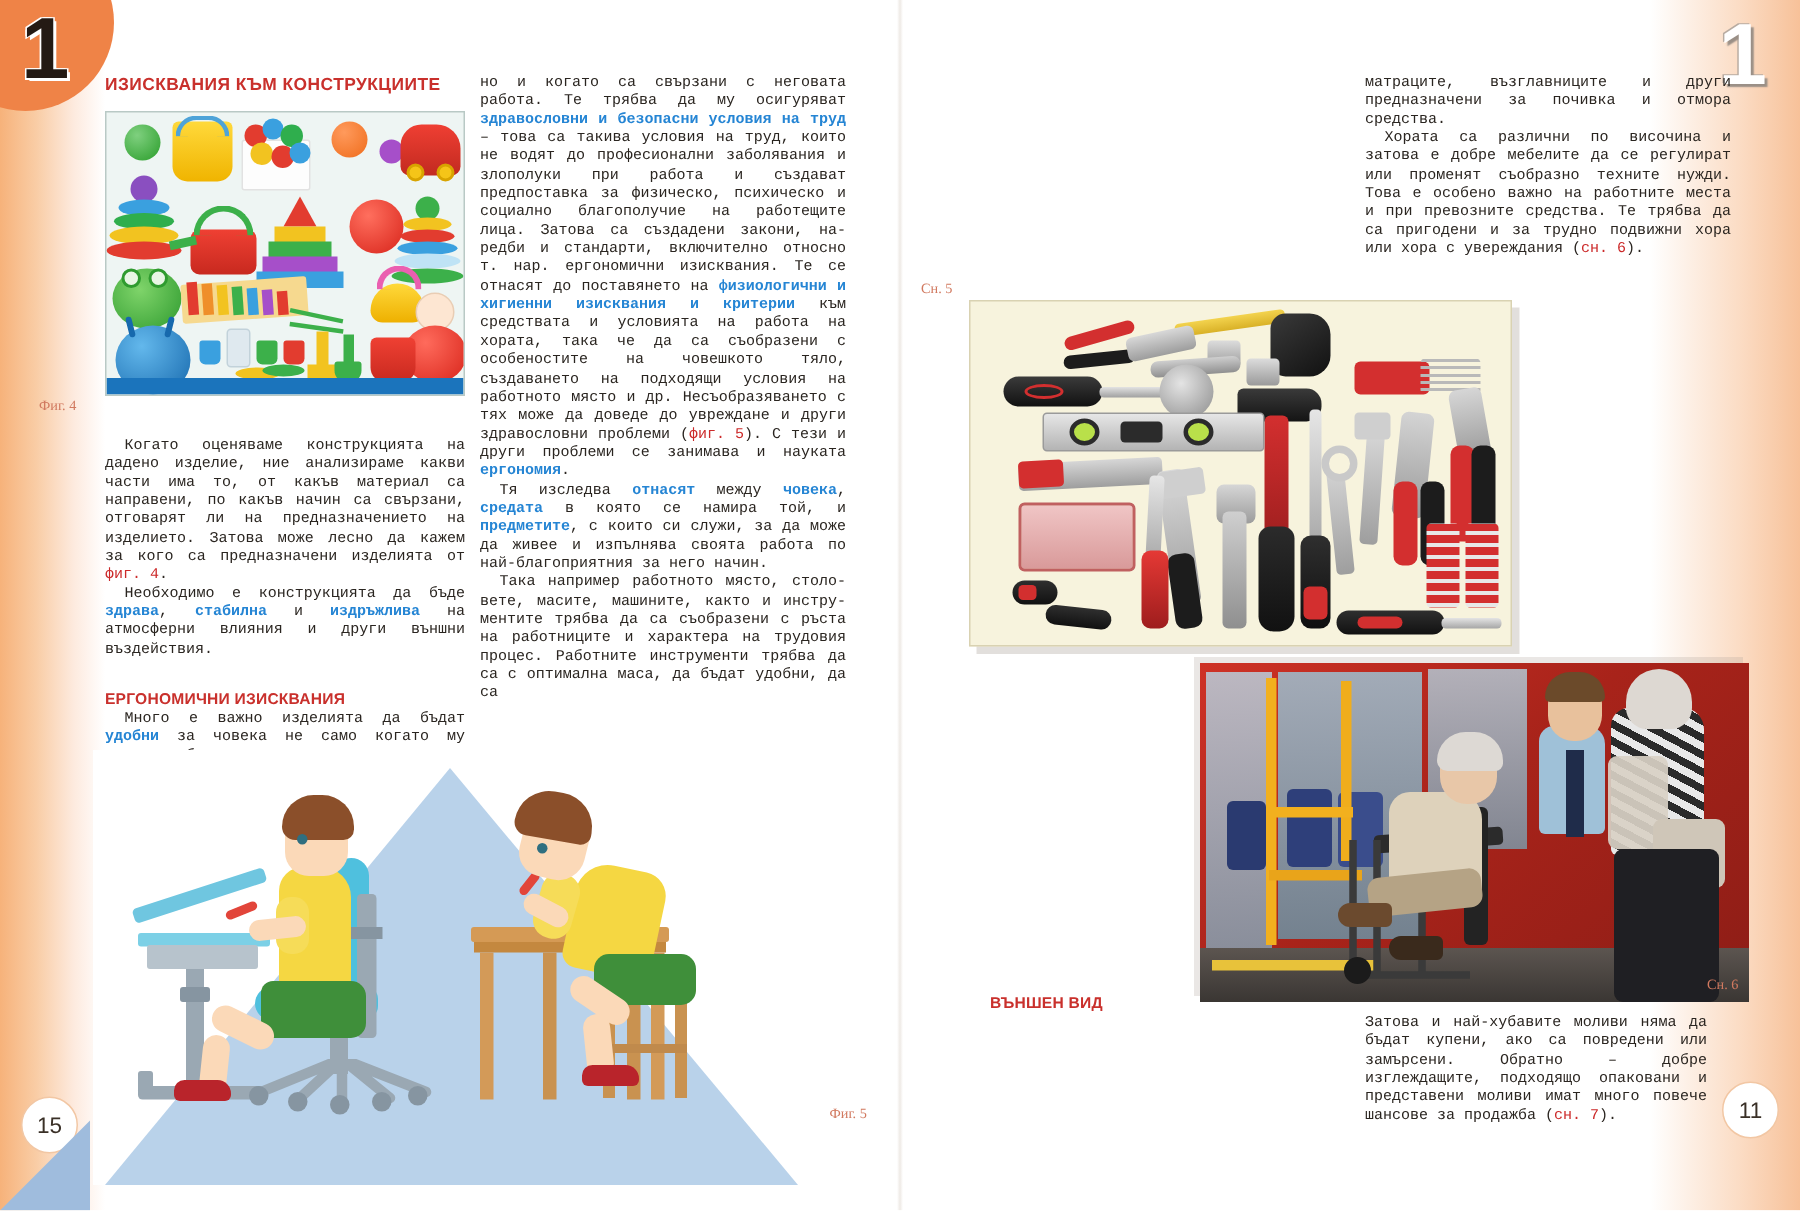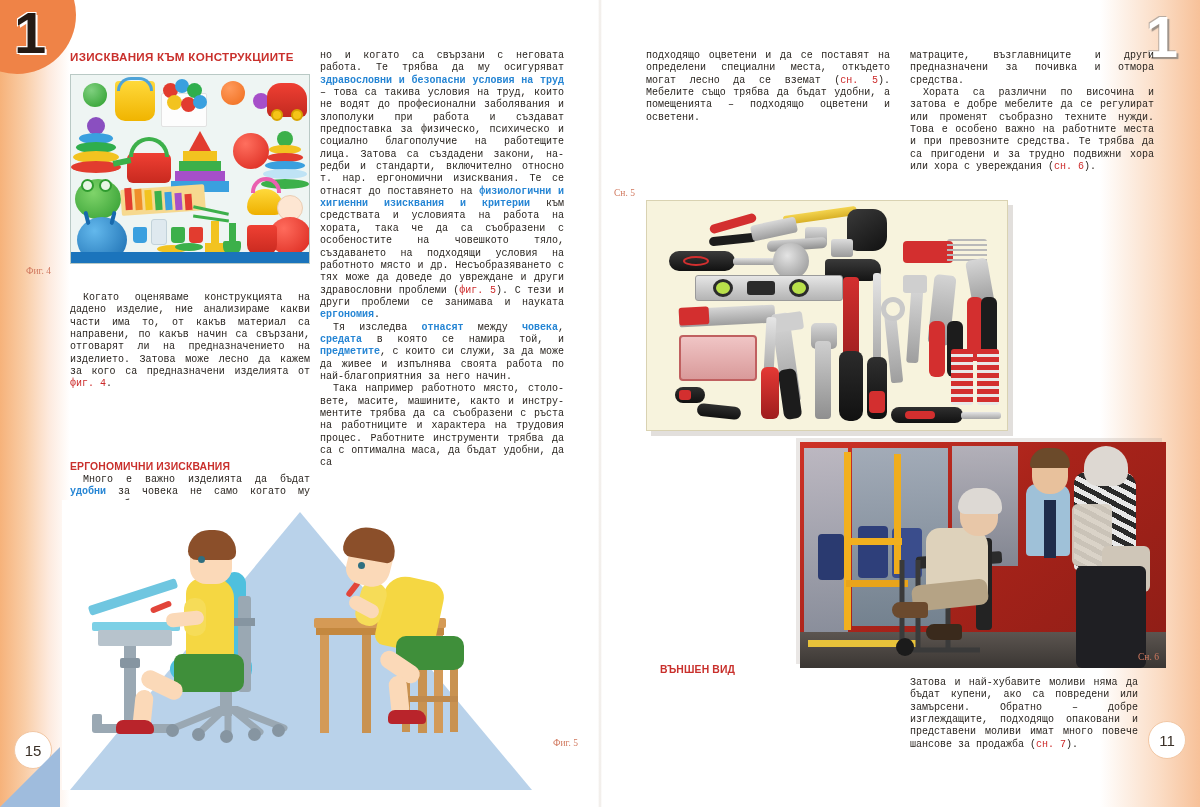--- a/index.html
+++ b/index.html
@@ -256,20 +256,21 @@
     <div class="toy" style="left:158px;top:148px;width:7px;height:26px;background:#3cb04a;"></div>
     <div class="toy" style="left:152px;top:166px;width:18px;height:14px;background:#3cb04a;border-radius:2px 2px 8px 8px;"></div>
     <div class="toy" style="left:176px;top:150px;width:30px;height:30px;border-radius:4px 4px 10px 10px;background:linear-gradient(#ef4033,#c8291f);"></div>
 
     <div class="bluebar"></div>
   </div>
   <div class="caption" style="left:26px;top:266px;">Фиг. 4</div>
 
   <div class="col" style="left:70px;top:292px;width:240px;">
     <p><span>Когато оценяваме конструкцията на даде­но изделие, ние анализираме  какви части има то, от какъв материал са направени, по какъв начин са свързани, отговарят ли на предназ­начението на изделието. Затова може лесно да кажем за кого са предназначени изделията от </span><span class="r">фиг. 4</span><span>.</span></p>
+    <p><span>Необходимо е конструкцията да бъде </span><span class="b">здрава</span><span>, </span><span class="b">стабилна</span><span> и </span><span class="b">издръжлива</span><span> на атмосфер­ни влияния и други външни въздействия.</span></p>
   </div>
 
   <h2 class="section-head" style="position:absolute;left:70px;top:461px;width:240px;">ЕРГОНОМИЧНИ ИЗИСКВАНИЯ</h2>
 
   <div class="col" style="left:70px;top:474px;width:240px;">
     <p><span>Много е важно изделията да бъдат </span><span class="b">удобни</span><span> за човека не само когато му служат в бита,</span></p>
   </div>
 
   <div class="col" style="left:320px;top:50px;width:244px;">
     <p style="text-indent:0;"><span>но и когато са свързани с неговата работа. Те трябва да му осигуряват </span><span class="b">здравословни и безопасни условия на труд</span><span> – това са такива условия на труд, които не водят до профе­сионални заболявания и злополуки при работа и създават предпоставка за физическо, пси­хическо и социално благополучие на работе­щите лица. Затова са създадени закони, на­редби и стандарти, включително относно т. нар. ергономични изисквания. Те се отнасят до поставянето на </span><span class="b">физиологични и хигиен­ни изисквания и критерии</span><span> към средствата и условията на работа на хората, така че да са съобразени с особеностите на човешкото тяло, създаването на подходящи условия на работното място и др. Несъобразяването с тях може да доведе до увреждане и други здравословни проблеми (</span><span class="r">фиг. 5</span><span>). С тези и дру­ги проблеми се занимава и науката </span><span class="b">ергоно­мия</span><span>.</span></p>
@@ -337,21 +338,20 @@
     <div style="position:absolute;left:282px;top:28px;width:52px;height:32px;background:#8b4f2a;border-radius:26px 26px 8px 10px;transform:rotate(10deg);"></div>
     <div style="position:absolute;left:296px;top:62px;width:7px;height:7px;border-radius:50%;background:#2f6f80;"></div>
     <div style="position:absolute;left:334px;top:136px;width:68px;height:34px;background:#3f8f3a;border-radius:10px;"></div>
     <div style="position:absolute;left:316px;top:158px;width:44px;height:18px;background:#fbd9b8;border-radius:9px;transform:rotate(34deg);"></div>
     <div style="position:absolute;left:328px;top:176px;width:18px;height:42px;background:#fbd9b8;border-radius:9px;transform:rotate(-6deg);"></div>
     <div style="position:absolute;left:326px;top:210px;width:38px;height:14px;background:#b9242b;border-radius:7px 9px 4px 4px;"></div>
   </div>
   <div class="caption" style="left:553px;top:738px;">Фиг. 5</div>
 
   <div class="col" style="left:646px;top:50px;width:244px;">
-    <p style="text-indent:0;"><span>подходящо оцветени и да се поставят на оп­ределени специални места, откъдето могат лесно да се вземат (</span><span class="r">сн. 5</span><span>). Мебелите също трябва да бъдат удобни, а помещенията – подходящо оцветени и осветени.</span></p>
   </div>
 
   <div class="col" style="left:910px;top:50px;width:244px;">
     <p style="text-indent:0;">матраците, възглавниците и други предназна­чени за почивка и отмора средства.</p>
     <p><span>Хората са различни по височина и затова е добре мебелите да се регулират или проме­нят съобразно техните нужди. Това е особе­но важно на работните места и при превоз­ните средства. Те трябва да са пригодени и за трудно подвижни хора или хора с увережда­ния (</span><span class="r">сн. 6</span><span>).</span></p>
   </div>
 
   <div class="caption" style="left:614px;top:188px;">Сн. 5</div>
   <div class="fig photo-tools">
 

